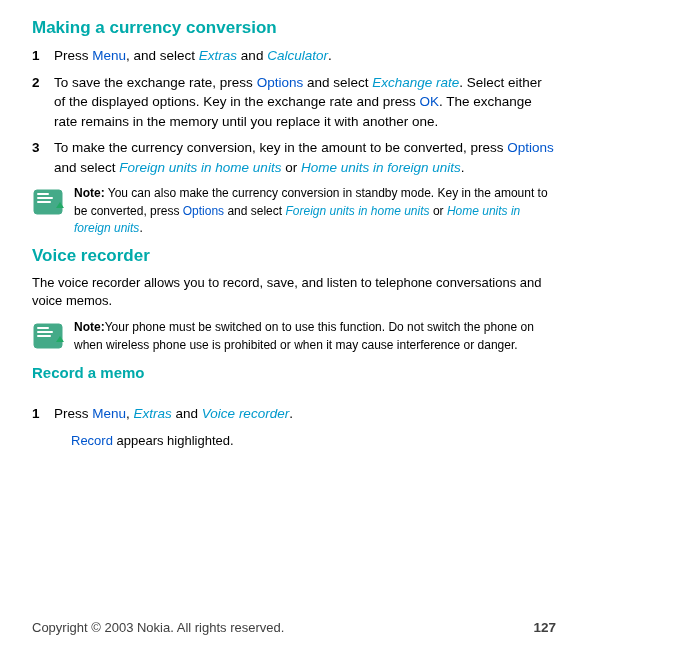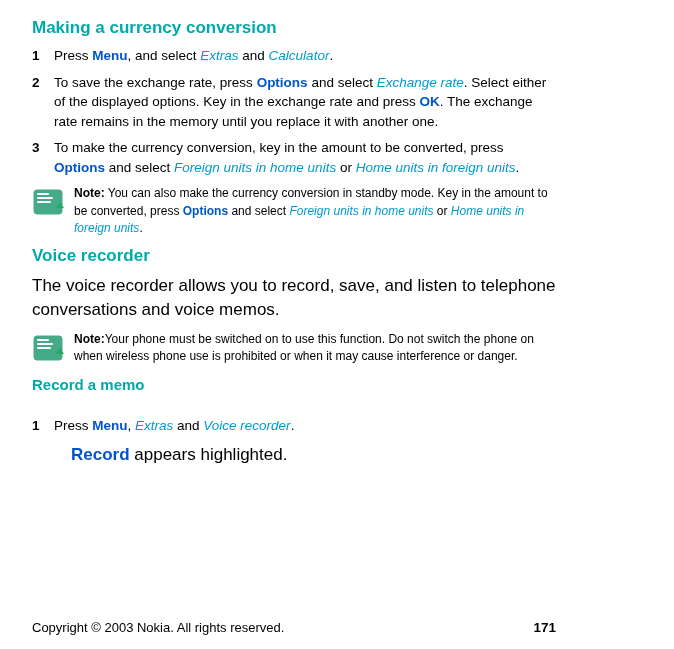--- a/index.html
+++ b/index.html
@@ -66,21 +66,21 @@
     }
 
     .list-text {
       flex: 1;
       font-size: 13.5px;
       line-height: 1.45;
     }
 
     .blue-bold {
       color: #0055cc;
-      font-weight: bold;
+      font-weight: normal;
       text-align: right;
     }
 
     .blue-italic {
       color: #0099cc;
       font-style: italic;
     }
 
     .note-box {
       display: flex;
@@ -104,29 +104,29 @@
     .note-text {
       font-size: 12px;
       line-height: 1.45;
     }
 
     .note-text strong {
       font-weight: bold;
     }
 
     .body-text {
-      font-size: 17px;
+      font-size: 13px;
       line-height: 1.45;
       margin-bottom: 8px;
     }
 
     .footer {
       text-align: right;
       font-size: 13px;
-      color: #000000;
+      color: #404040;
       padding-top: 8px;
       border-top: none;
       display: flex;
       justify-content: space-between;
       align-items: center;
       margin-top: auto;
     }
 
     .footer-page {
       font-weight: bold;
@@ -214,15 +214,15 @@
     </ol>
 
     <p class="body-text" style="margin-left: 21px; padding-left: 18px;">
       <span class="blue-bold">Record</span> appears highlighted.
     </p>
 
   </div>
 
   <div class="footer">
     <span>Copyright © 2003 Nokia. All rights reserved.</span>
-    <span class="footer-page">171</span>
+    <span class="footer-page">127</span>
   </div>
 </div>
 
 </body></html>

